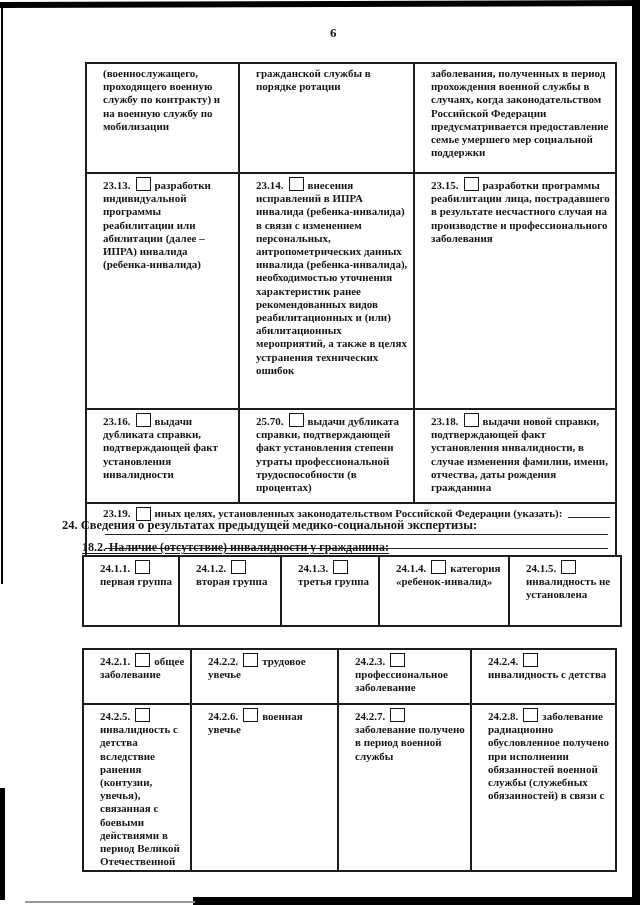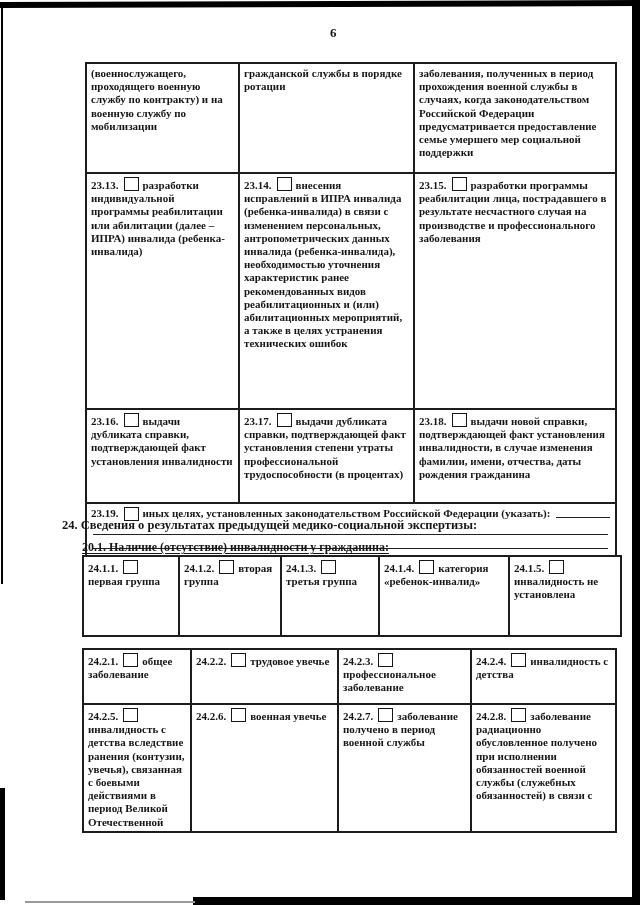--- a/index.html
+++ b/index.html
@@ -12,21 +12,21 @@
   .bar-top{position:absolute;left:0;top:0;width:642px;height:6px;background:#000;transform:rotate(-0.18deg);transform-origin:right top;}
   .bar-right{position:absolute;right:0;top:0;width:8px;height:905px;background:#000;}
   .bar-bottom{position:absolute;left:193px;top:897px;width:447px;height:8px;background:#000;}
   .line-left{position:absolute;left:1px;top:4px;width:2px;height:580px;background:#000;}
   .mark-left-bottom{position:absolute;left:0;top:788px;width:5px;height:112px;background:#000;}
   .line-bottom-gray{position:absolute;left:25px;top:901px;width:170px;height:2px;background:#9a9a9a;}
 
   .pageno{position:absolute;left:330px;top:25px;font-size:13px;}
 
   table{border-collapse:collapse;table-layout:fixed;position:absolute;background:#fff;}
-  td{border:2px solid #1d1d1d;vertical-align:top;padding:3px 5px 2px 4px;
+  td{border:2px solid #1d1d1d;vertical-align:top;padding:3px 5px 2px 16px;
      font-size:11px;line-height:13.2px;overflow:hidden;letter-spacing:0;}
   .num{margin-right:2px;white-space:nowrap;}
   .cb{display:inline-block;width:13px;height:12px;border:1.5px solid #161616;background:#fff;
       vertical-align:-2px;margin:0 4px 0 3px;}
 
   #t23{left:85px;top:62px;width:530px;}
   #t241{left:82px;top:555px;width:538px;}
   #t242{left:82px;top:648px;width:533px;}
 
   .h1{position:absolute;left:62px;top:518px;font-size:12.5px;white-space:nowrap;text-align:right;}
@@ -65,52 +65,52 @@
       <td><span>гражданской службы в порядке ротации</span></td>
       <td><span>заболевания, полученных в период прохождения военной службы в случаях, когда законодательством Российской Федерации предусматривается предоставление семье умершего мер социальной поддержки</span></td>
     </tr>
     <tr style="height:236px">
       <td><span class="num">23.13.</span><span class="cb"></span><span>разработки индивидуальной программы реабилитации или абилитации (далее – ИПРА) инвалида (ребенка-инвалида)</span></td>
       <td><span class="num">23.14.</span><span class="cb"></span><span>внесения исправлений в ИПРА инвалида (ребенка-инвалида) в связи с изменением персональных, антропометрических данных инвалида (ребенка-инвалида), необходимостью уточнения характеристик ранее рекомендованных видов реабилитационных и (или) абилитационных мероприятий, а также в целях устранения технических ошибок</span></td>
       <td><span class="num">23.15.</span><span class="cb"></span><span>разработки программы реабилитации лица, пострадавшего в результате несчастного случая на производстве и профессионального заболевания</span></td>
     </tr>
     <tr style="height:94px">
       <td><span class="num">23.16.</span><span class="cb"></span><span>выдачи дубликата справки, подтверждающей факт установления инвалидности</span></td>
-      <td><span class="num">23.17.</span><span class="cb"></span><span>выдачи дубликата справки, подтверждающей факт установления степени утраты профессиональной трудоспособности (в процентах)</span></td>
+      <td><span class="num">25.70.</span><span class="cb"></span><span>выдачи дубликата справки, подтверждающей факт установления степени утраты профессиональной трудоспособности (в процентах)</span></td>
       <td><span class="num">23.18.</span><span class="cb"></span><span>выдачи новой справки, подтверждающей факт установления инвалидности, в случае изменения фамилии, имени, отчества, даты рождения гражданина</span></td>
     </tr>
     <tr style="height:56px">
       <td colspan="3">
         <div class="line19">
           <span class="num">23.19.</span>
               <span class="cb"></span>
               <span class="lbl19">иных целях, установленных законодательством Российской Федерации (указать):</span>
               <span class="tail"></span>
         </div>
         <div class="blank"></div>
         <div class="blank"></div>
       </td>
     </tr>
   </tbody>
     </table>
 
   <div class="h1">24. Сведения о результатах предыдущей медико-социальной экспертизы:</div>
 
-  <div class="h2" id="h241">20.1. Наличие (отсутствие) инвалидности у гражданина:</div>
+  <div class="h2" id="h241">18.2. Наличие (отсутствие) инвалидности у гражданина:</div>
 
   <table id="t241">
     <colgroup>
         <col style="width:96px">
         <col style="width:102px">
         <col style="width:98px">
         <col style="width:130px">
         <col style="width:112px">
       </colgroup>
     <tbody>
-        <tr style="height:80px">
+        <tr style="height:70px">
       <td><span class="num">24.1.1.</span><span class="cb"></span><span>первая группа</span></td>
       <td><span class="num">24.1.2.</span><span class="cb"></span><span>вторая группа</span></td>
       <td><span class="num">24.1.3.</span><span class="cb"></span><span>третья группа</span></td>
       <td><span class="num">24.1.4.</span><span class="cb"></span><span>категория «ребенок-инвалид»</span></td>
       <td><span class="num">24.1.5.</span><span class="cb"></span><span>инвалидность не установлена</span></td>
     </tr>
   </tbody>
     </table>
 
 

